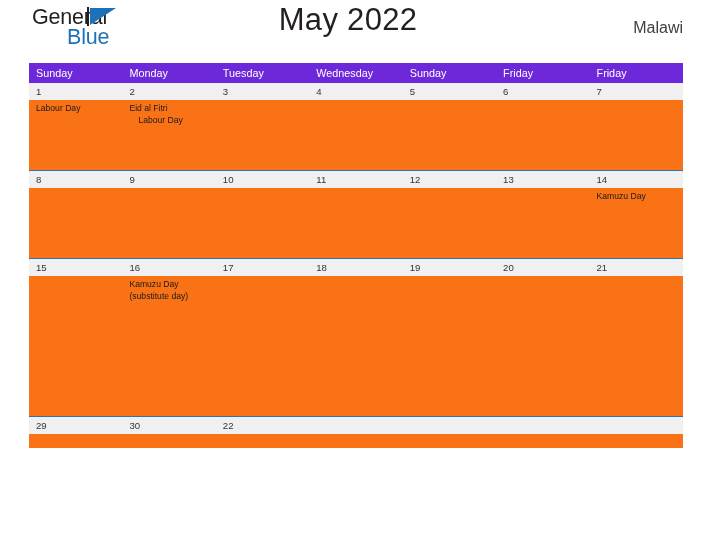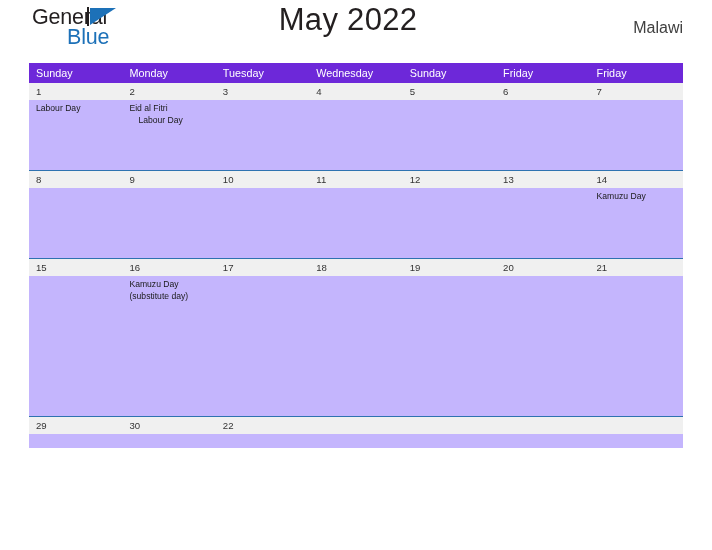--- a/index.html
+++ b/index.html
@@ -120,21 +120,21 @@
     color: #333333;
     padding: 3px 0 3px 7px;
     vertical-align: top;
     height: 10px;
     font-family: "Liberation Sans", sans-serif;
   }
   tr.dates.first td { border-top: none; }
 
   
   tr.events td {
-    background: #c4b5fd;
+    background: #f97316;
     padding: 2px 4px 0 7px;
     vertical-align: top;
     height: 68px;
     font-size: 8.6px;
     color: #1a1a1a;
     line-height: 12px;
     font-family: "Liberation Sans", sans-serif;
   }
   tr.events.tall td { height: 68px; }
   tr.events.last td { height: 12px; }

